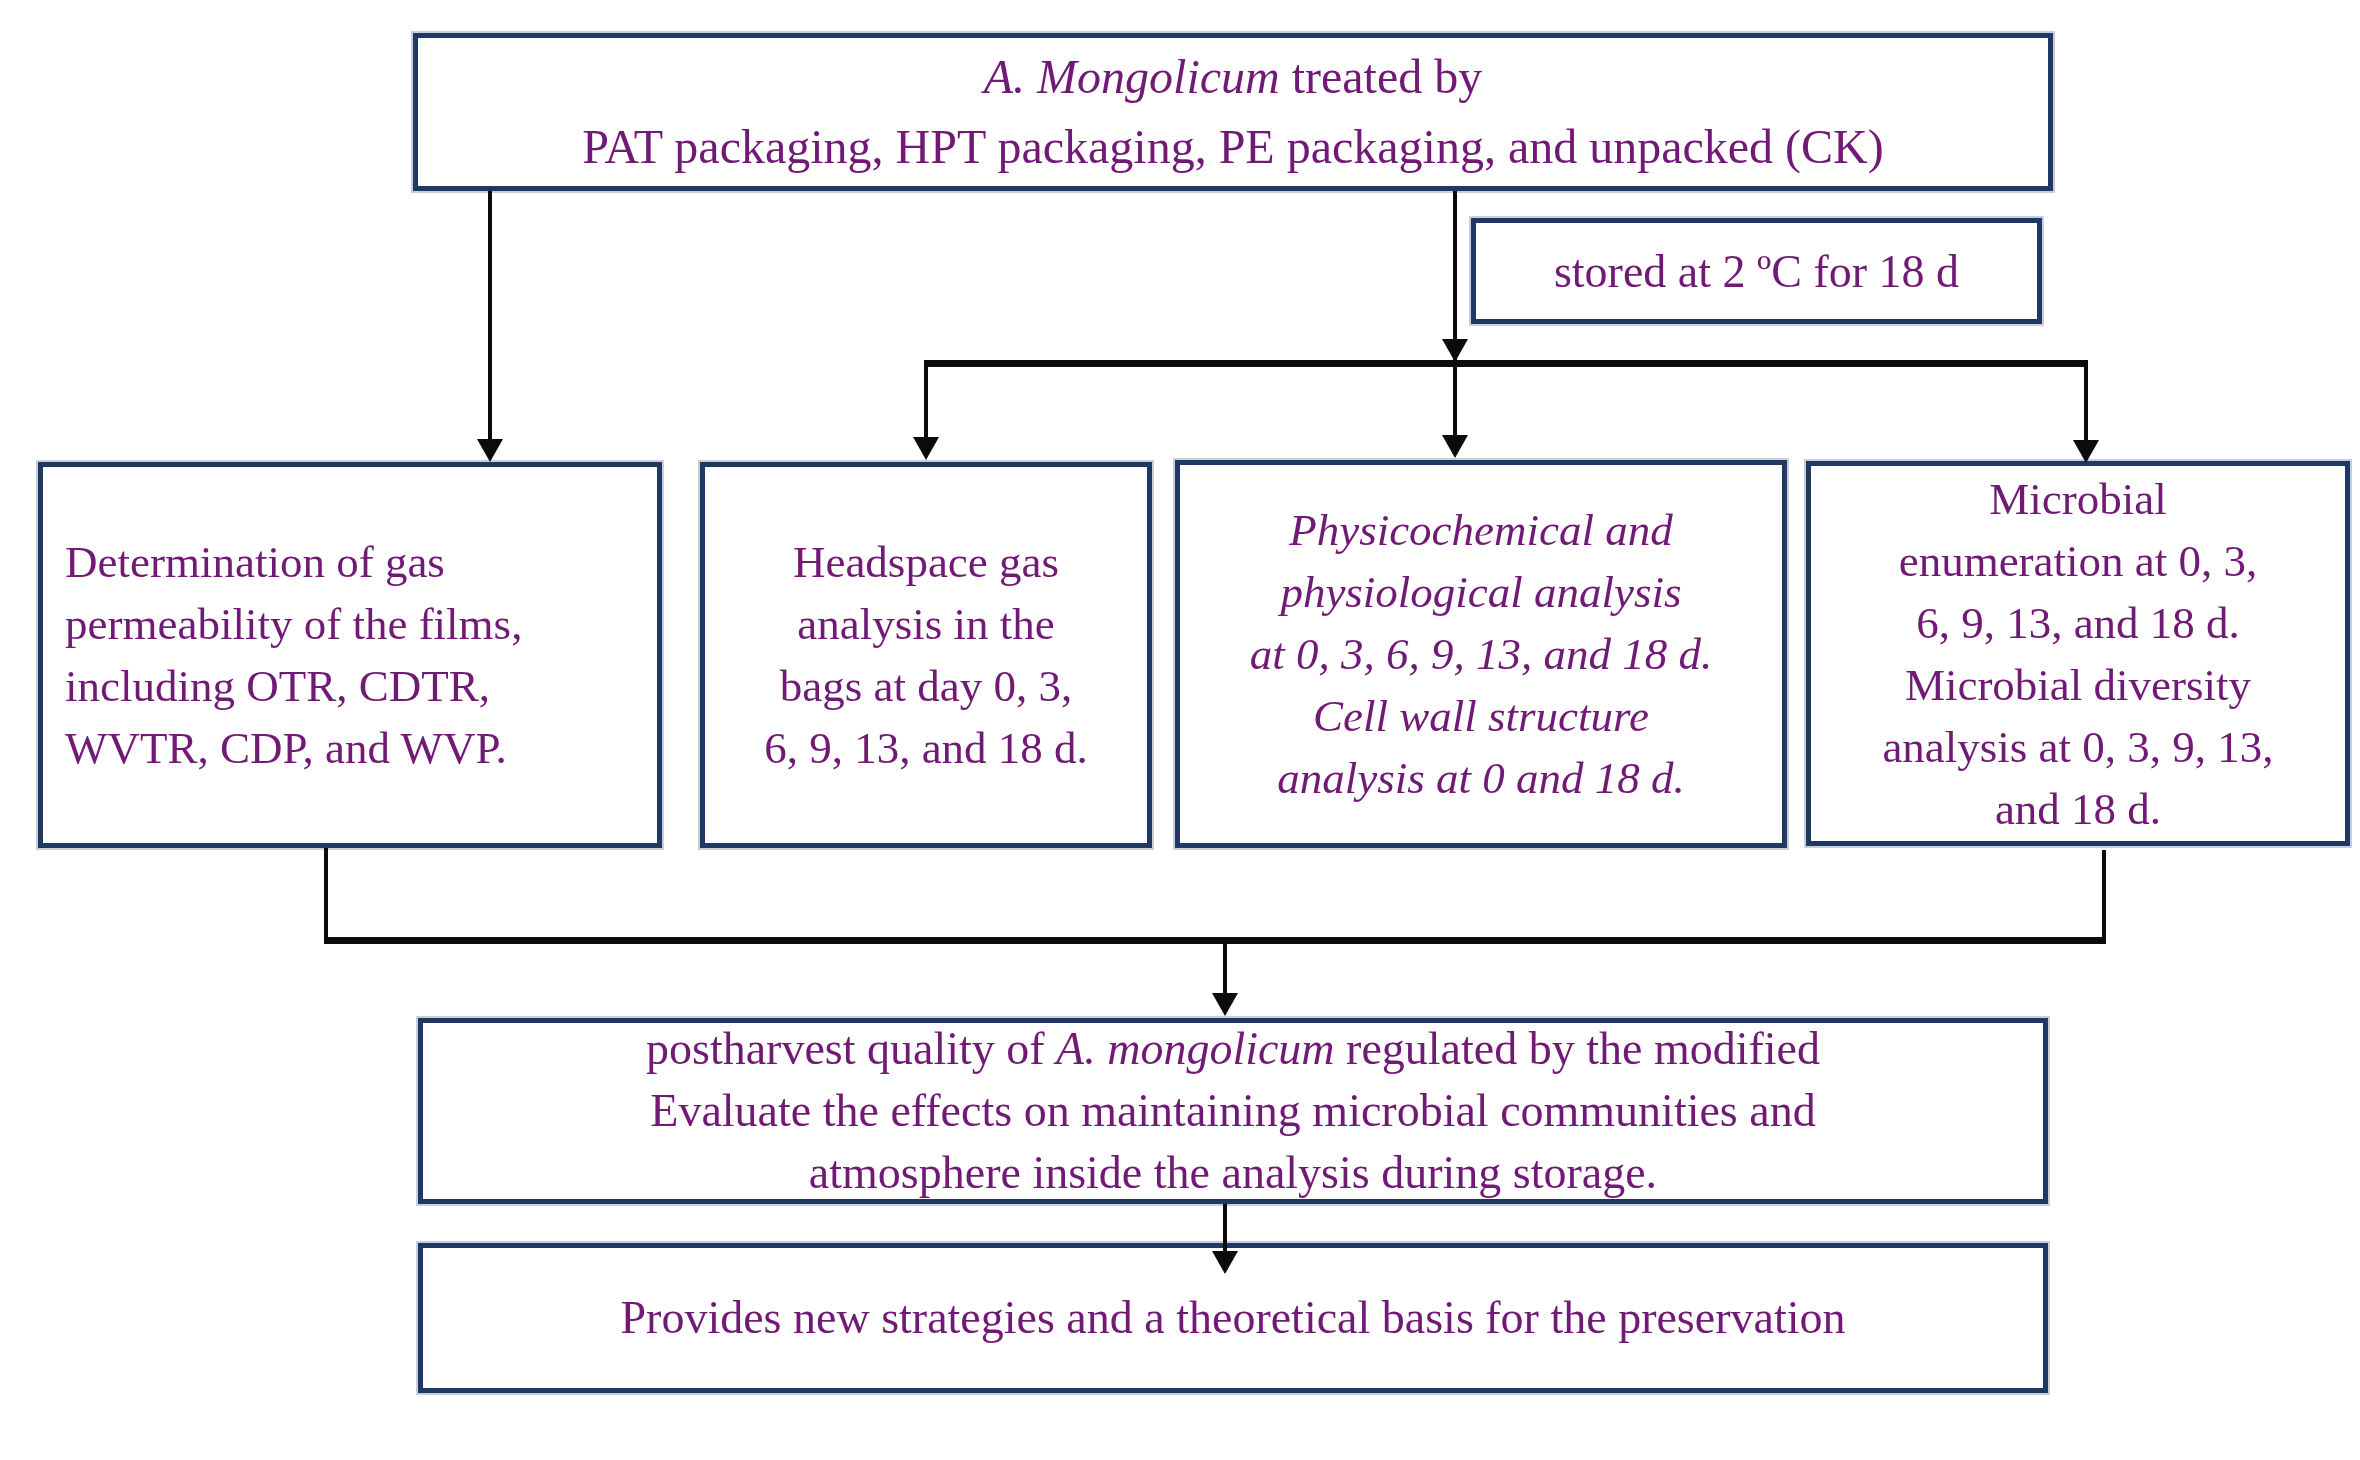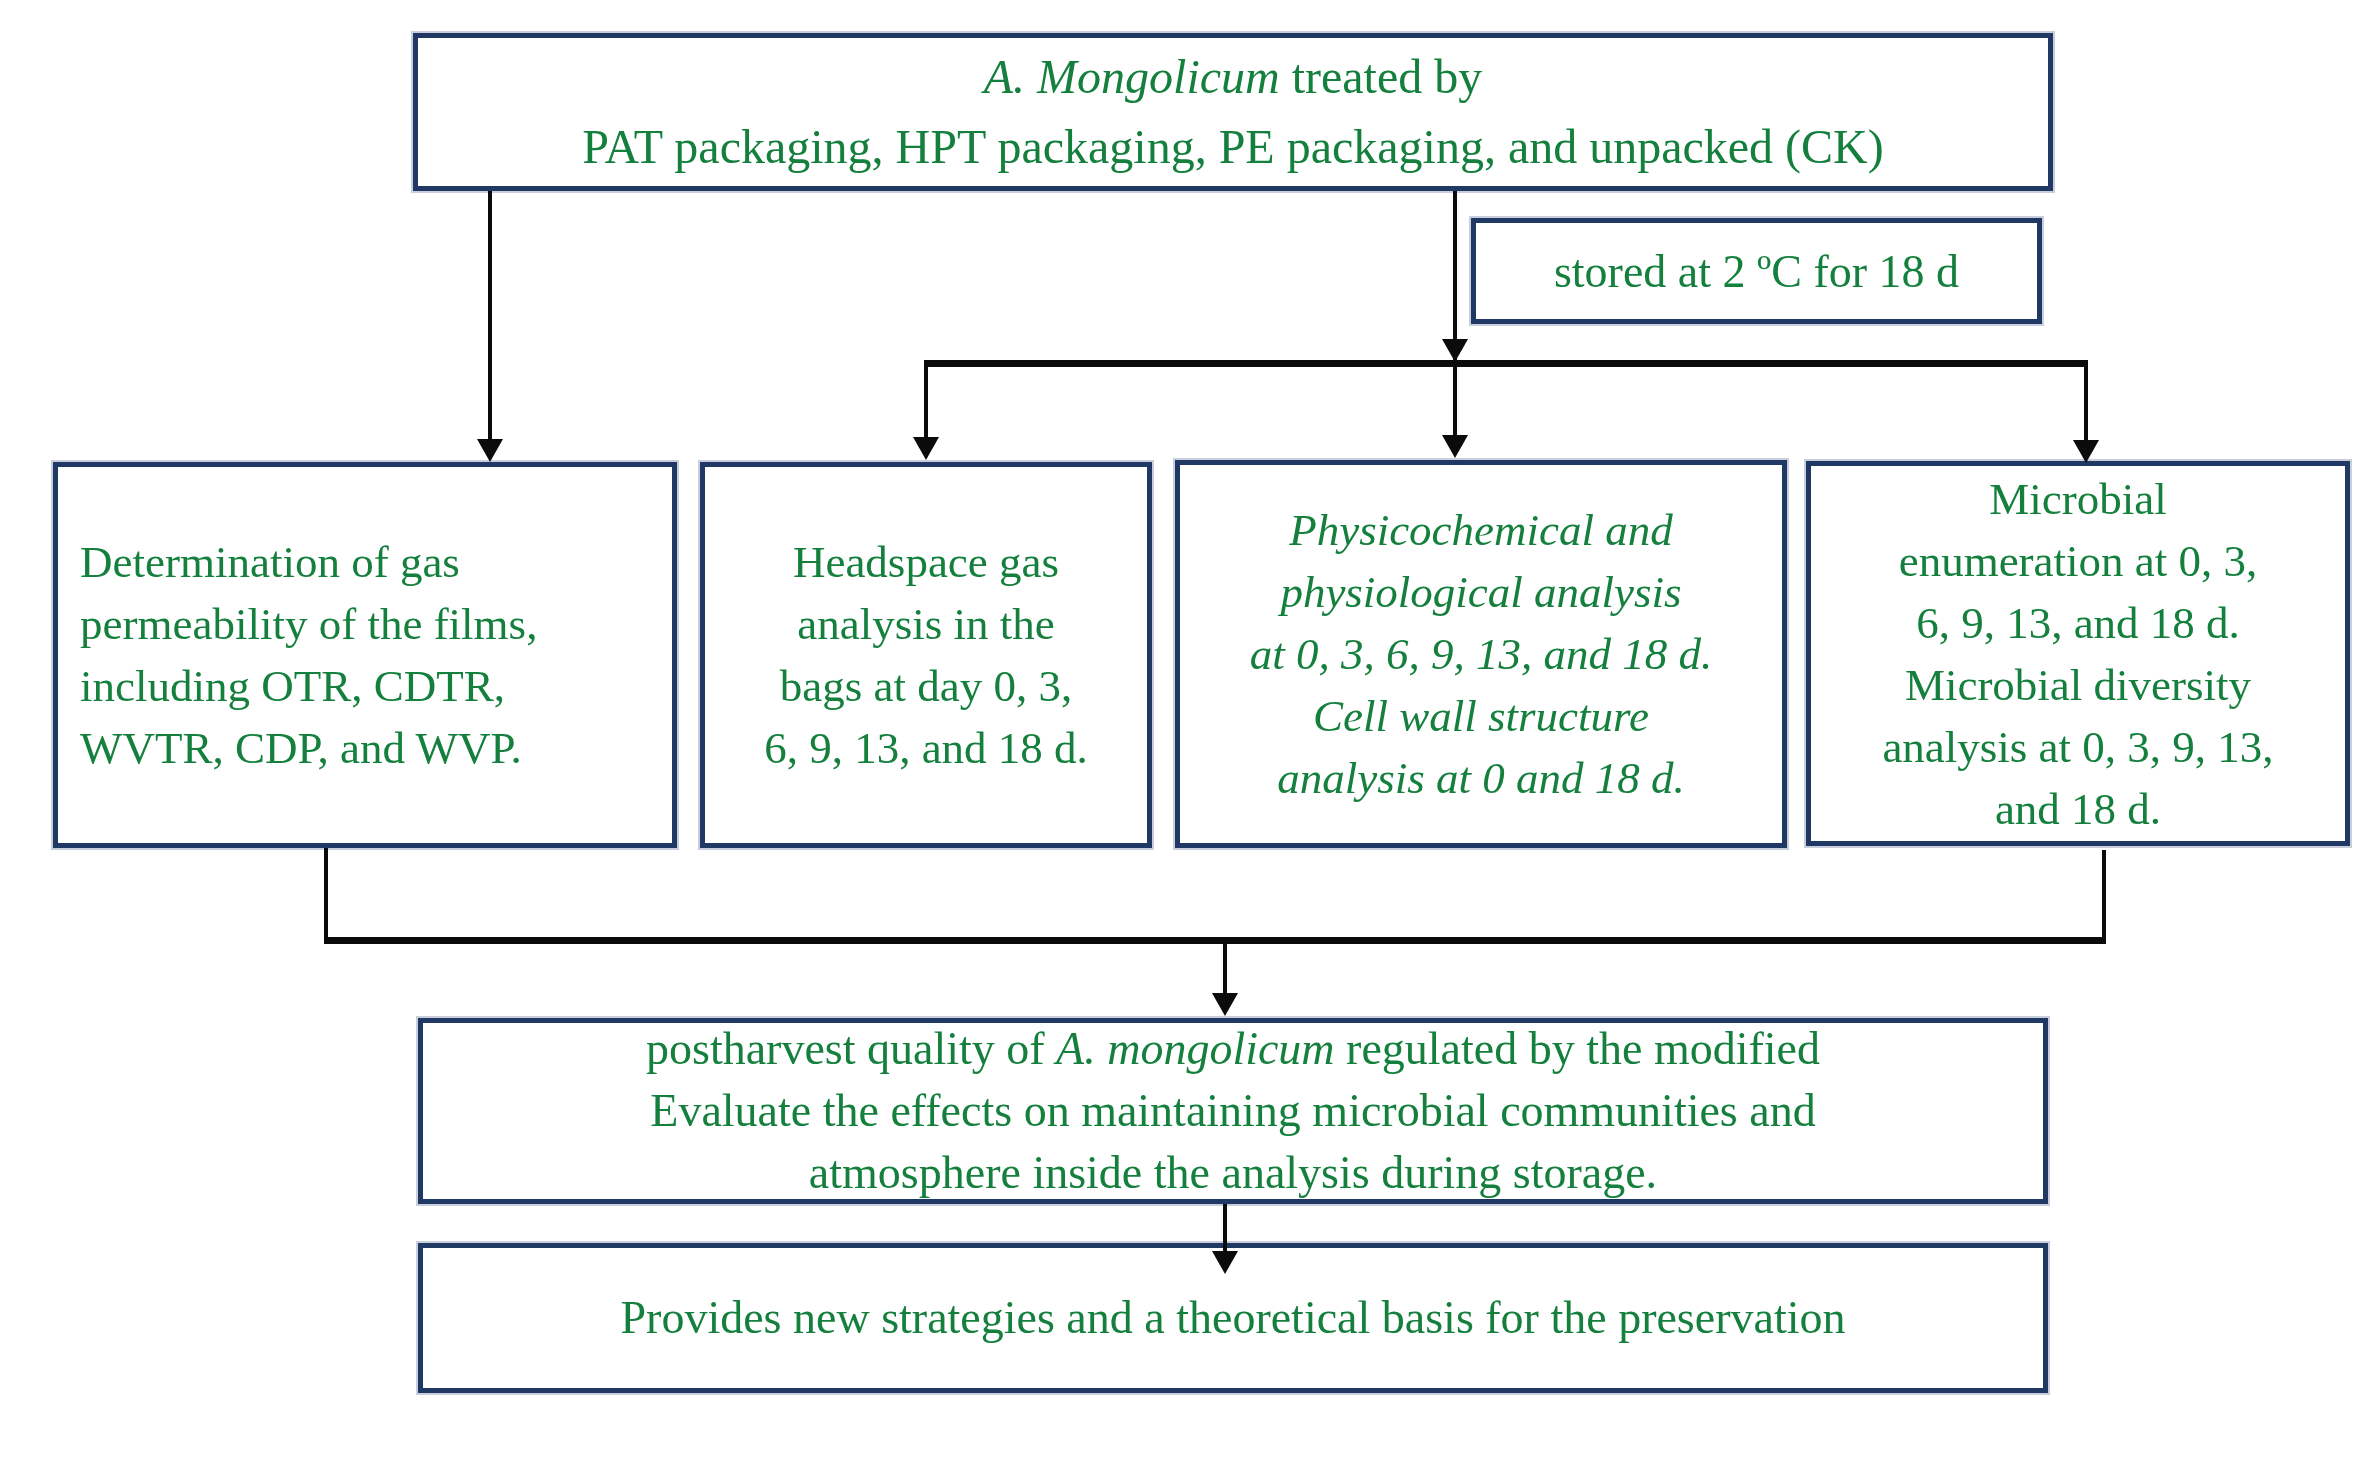--- a/index.html
+++ b/index.html
@@ -6,21 +6,21 @@
     margin: 0;
     padding: 0;
     background: #ffffff;
   }
   #canvas {
     position: relative;
     width: 2360px;
     height: 1460px;
     background: #ffffff;
     font-family: "Liberation Serif", "DejaVu Serif", serif;
-    color: #15803d;
+    color: #701a75;
     overflow: hidden;
   }
   .fbox {
     position: absolute;
     box-sizing: border-box;
     border: 5px solid #1f3864;
     background: #ffffff;
     display: flex;
     align-items: center;
     justify-content: center;
@@ -64,21 +64,21 @@
         <i>A.  Mongolicum</i><span> treated by</span>
       </span>
       <span class="line-row">PAT packaging, HPT packaging, PE packaging, and unpacked (CK)</span>
     </div>
   </div>
 
   <div class="fbox" style="left:1471px; top:218px; width:571px; height:106px; font-size:46px;">
     <span class="txt">stored at 2 ºC for 18 d</span>
   </div>
 
-  <div class="fbox mid" style="left:38px; top:462px; width:624px; height:386px; justify-content:flex-start; text-align:left; padding-left:22px; padding-right:24px;margin-left:15px;">
+  <div class="fbox mid" style="left:38px; top:462px; width:624px; height:386px; justify-content:flex-start; text-align:left; padding-left:22px; padding-right:24px;">
     <span class="txt">Determination of gas
 permeability of the films,
 including OTR, CDTR,
 WVTR, CDP, and WVP.</span>
   </div>
 
   <div class="fbox mid" style="left:700px; top:462px; width:452px; height:386px;">
     <span class="txt">Headspace gas
 analysis in the
 bags at day  0, 3,

